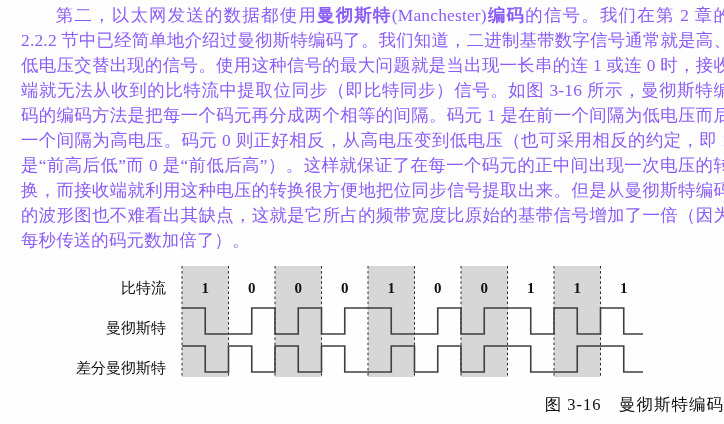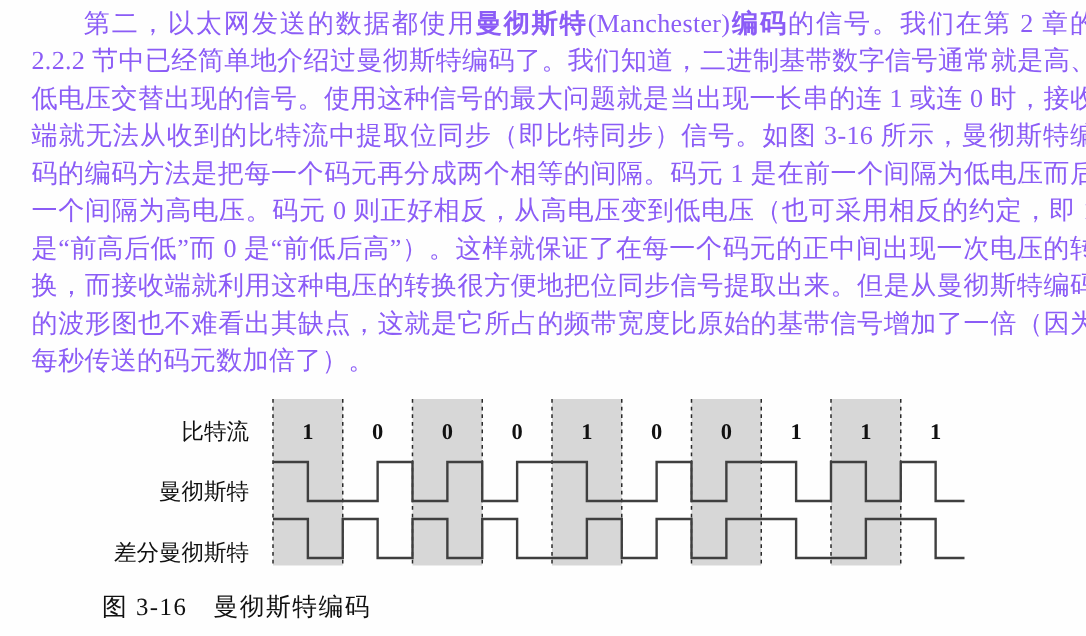--- a/index.html
+++ b/index.html
@@ -34,21 +34,21 @@
     fill:#111;
   }
   .fig-svg .bitlabel{font-size:15px;font-weight:bold;}
   .fig-svg .rowlabel{font-size:15px;}
   .caption{
     position:absolute;
     top:394px;left:0;
     width:724px;
     box-sizing:border-box;
     padding-left:68px;
-    text-align:left;
+    text-align:right;
     font-size:16.5px;
     color:#111;
     letter-spacing:1px;
   }
 </style>
 </head>
 <body>
 
 <div class="page">
 

